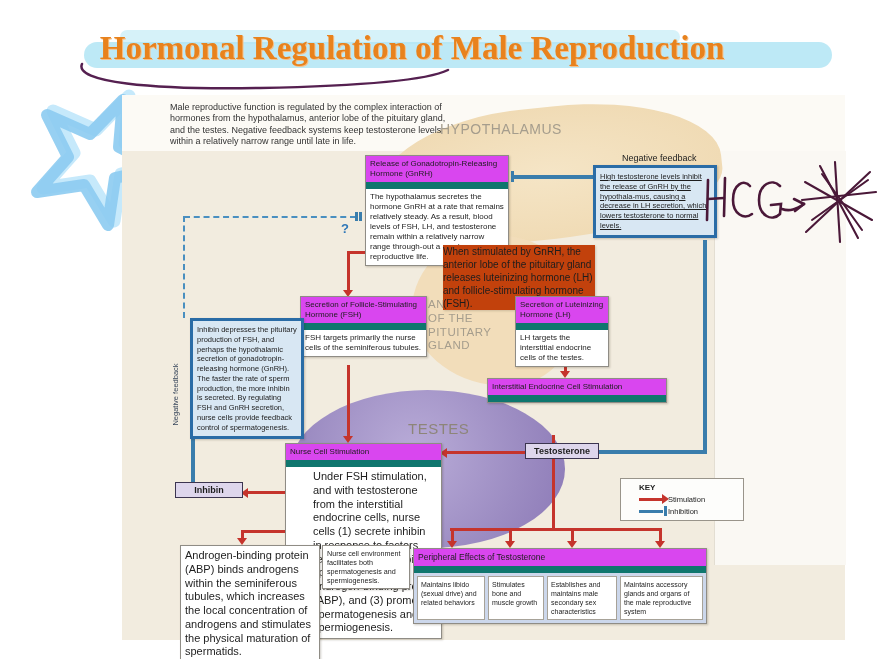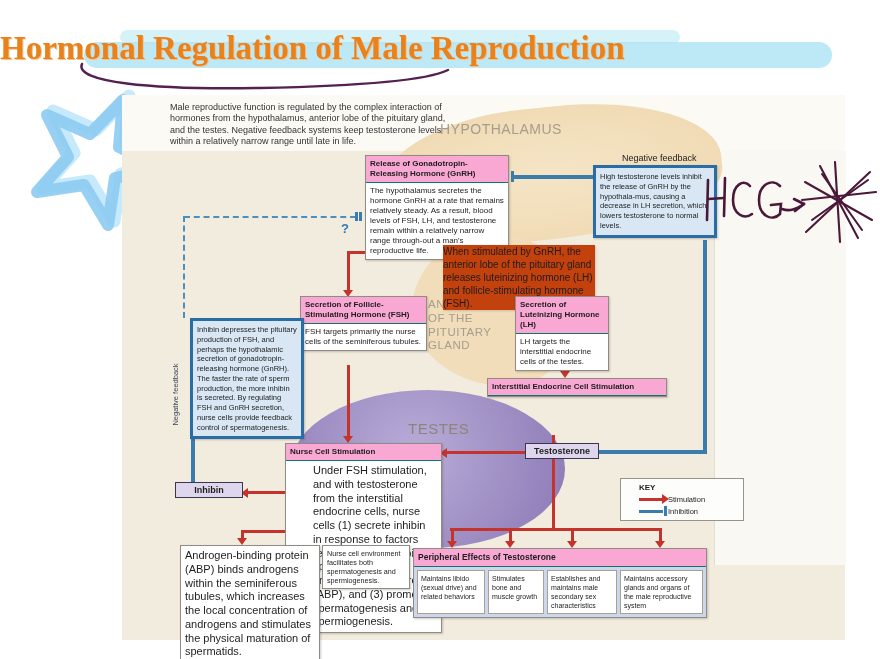--- a/index.html
+++ b/index.html
@@ -3,39 +3,39 @@
 <meta charset="utf-8">
 <style>
   html,body{margin:0;padding:0;background:#fff;}
   #slide{position:relative;width:880px;height:659px;background:#ffffff;overflow:hidden;
          font-family:"Liberation Sans",sans-serif;}
   
   .title-hl{position:absolute;left:84px;top:42px;width:748px;height:26px;background:#b2e5f4;
             border-radius:14px;opacity:.85;}
   .title-hl2{position:absolute;left:120px;top:30px;width:560px;height:14px;background:#c4ecf7;
             border-radius:8px;opacity:.7;}
-  #page-title{position:absolute;left:0;top:30px;width:824px;text-align:left;
+  #page-title{position:absolute;left:0;top:30px;width:824px;text-align:center;
               font-family:"Liberation Serif",serif;font-weight:bold;font-size:33px;color:#e8821d;
               text-shadow:1px 1px 0 #f6c089;}
   
   .fig{position:absolute;left:122px;top:95px;width:723px;height:545px;background:#f2ecdf;}
   .fig-top{position:absolute;left:0;top:0;width:723px;height:56px;background:#fcfaf5;}
   .fig-right{position:absolute;left:592px;top:56px;width:131px;height:414px;background:#faf8f3;border-left:1px solid #e3ded2;}
   .blob{position:absolute;}
   .blob-hypo{left:255px;top:12px;width:345px;height:132px;background:radial-gradient(#f5e5c6,#eed7ae);
              border-radius:48% 52% 55% 45%/60% 55% 45% 50%;transform:rotate(-6deg);}
   .blob-pit{left:290px;top:140px;width:168px;height:150px;background:#f2ddba;
             border-radius:50% 50% 45% 55%/55% 45% 55% 50%;transform:rotate(8deg);}
   .blob-testes{left:168px;top:295px;width:275px;height:158px;border-radius:50%;
     background:radial-gradient(circle at 45% 40%, #b9acd8 0%, #9c8cc2 60%, #8a77b5 100%);}
   .region{position:absolute;font-weight:normal;color:#a59d8d;letter-spacing:.5px;}
   
   .fbox{position:absolute;background:#fff;border:1px solid #8f8c85;box-shadow:1px 1px 2px rgba(60,50,30,.25);
         font-size:8px;line-height:1.25;color:#1d1d1d;}
-  .fbox-h{background:#f9a8d4;font-weight:bold;padding:3px 4px;border-bottom:1px solid #0f766e;}
+  .fbox-h{background:#d946ef;font-weight:normal;padding:3px 4px;border-bottom:7px solid #0f766e;}
   .fbox-b{padding:3px 4px;}
   .bluebox{position:absolute;background:#d8e7f3;border:3px solid #2a6ca6;color:#1d1d1d;
            font-size:7.5px;line-height:1.3;padding:4px;box-shadow:1px 1px 2px rgba(60,50,30,.25);}
   .plain{position:absolute;background:#c2410c;color:#1d1d1d;font-size:10px;line-height:1.3;padding:0;
          box-shadow:1px 1px 2px rgba(60,50,30,.2);}
   .lav{position:absolute;background:#ded6ec;border:1.5px solid #3c3550;font-weight:bold;font-size:9px;
        color:#1d1d1d;text-align:center;padding:2px 0;}
   
   .rl{position:absolute;background:#c5342c;}
   .bl{position:absolute;background:#3a7dac;}
@@ -137,21 +137,21 @@
     <div class="rl" style="left:448.5px;top:433px;width:3px;height:13px;"></div>
     <div class="arrd" style="left:445px;top:446px;"></div>
     <div class="rl" style="left:536.5px;top:433px;width:3px;height:13px;"></div>
     <div class="arrd" style="left:533px;top:446px;"></div>
 
     <div class="fbox" style="left:243px;top:60px;width:142px;">
       <div class="fbox-h">Release of Gonadotropin-Releasing Hormone (GnRH)</div>
       <div class="fbox-b">The hypothalamus secretes the hormone GnRH at a rate that remains relatively steady. As a result, blood levels of FSH, LH, and testosterone remain within a relatively narrow range through-out a man's reproductive life.</div>
     </div>
 
-    <div class="bluebox" style="left:471px;top:70px;width:110px;">High testosterone levels inhibit the release of GnRH by the hypothala-mus, causing a decrease in LH secretion, which lowers testosterone to normal levels.</div>
+    <div class="bluebox" style="left:471px;top:70px;width:110px;text-decoration:underline;">High testosterone levels inhibit the release of GnRH by the hypothala-mus, causing a decrease in LH secretion, which lowers testosterone to normal levels.</div>
 
     <div class="plain" style="left:321px;top:150px;width:152px;">When stimulated by GnRH, the anterior lobe of the pituitary gland releases luteinizing hormone (LH) and follicle-stimulating hormone (FSH).</div>
 
     <div class="fbox" style="left:178px;top:201px;width:125px;">
       <div class="fbox-h">Secretion of Follicle-Stimulating Hormone (FSH)</div>
       <div class="fbox-b">FSH targets primarily the nurse cells of the seminiferous tubules.</div>
     </div>
 
     <div class="fbox" style="left:393px;top:201px;width:92px;">
       <div class="fbox-h">Secretion of Luteinizing Hormone (LH)</div>

